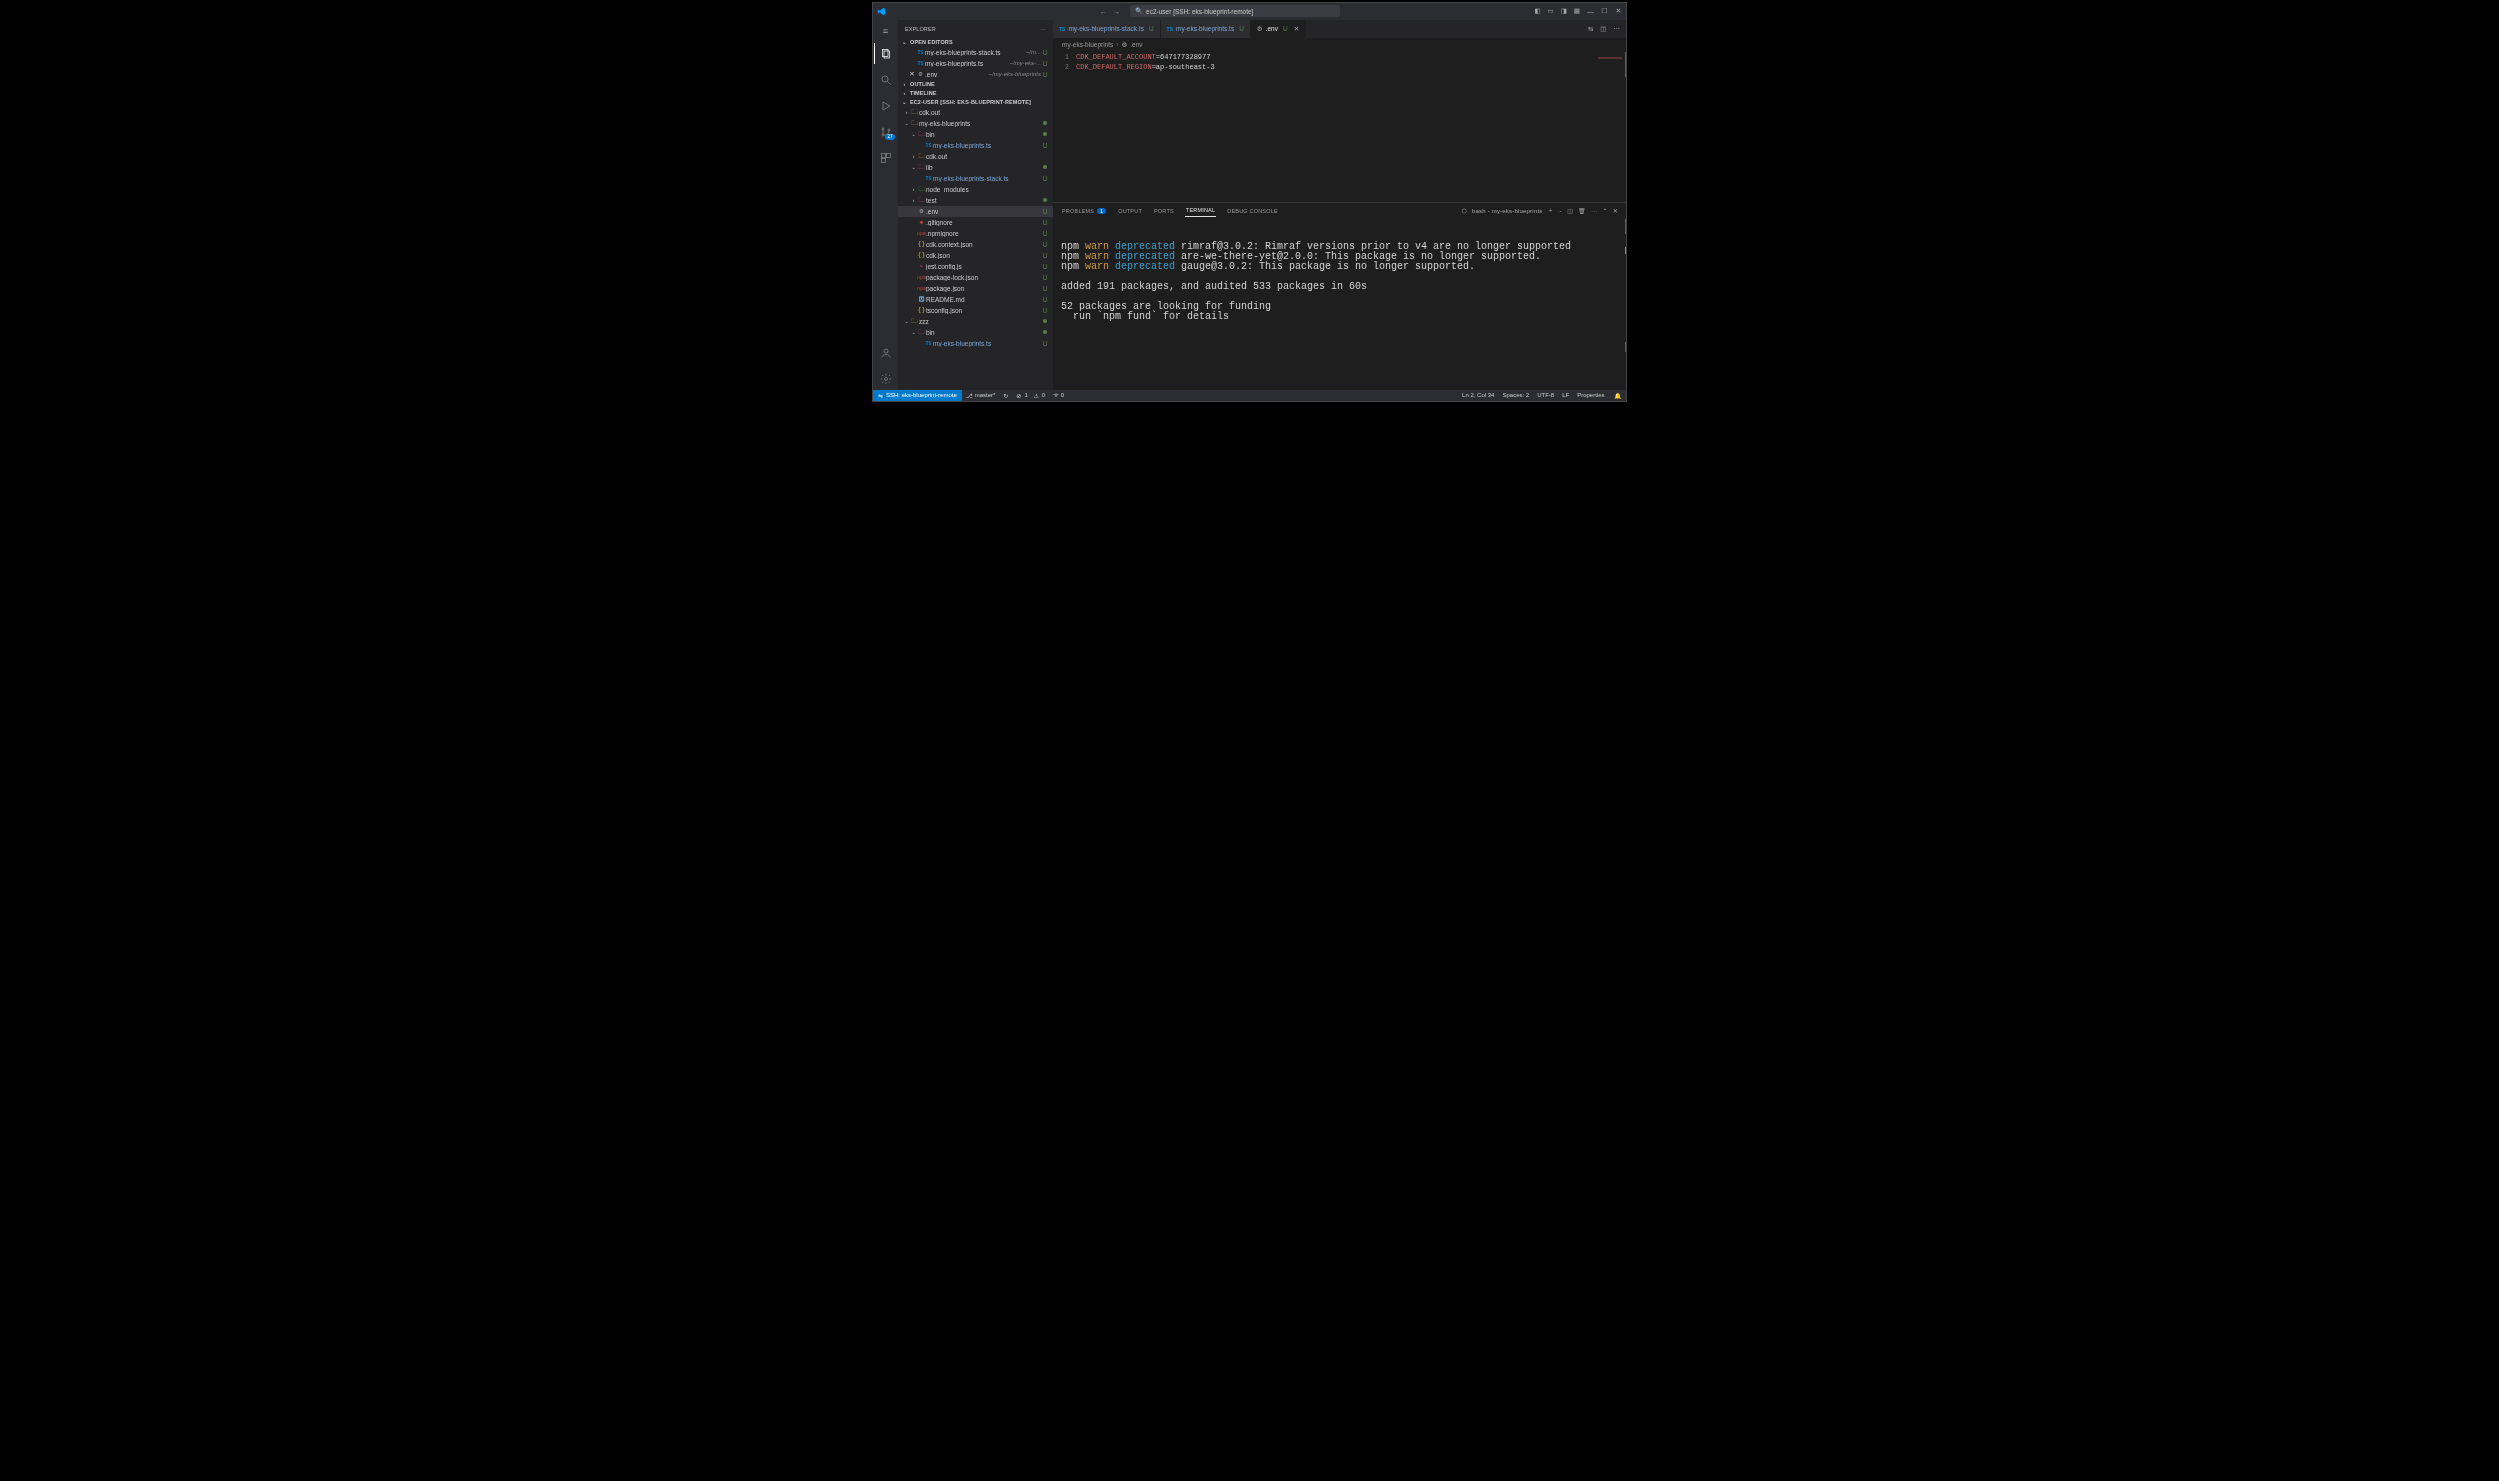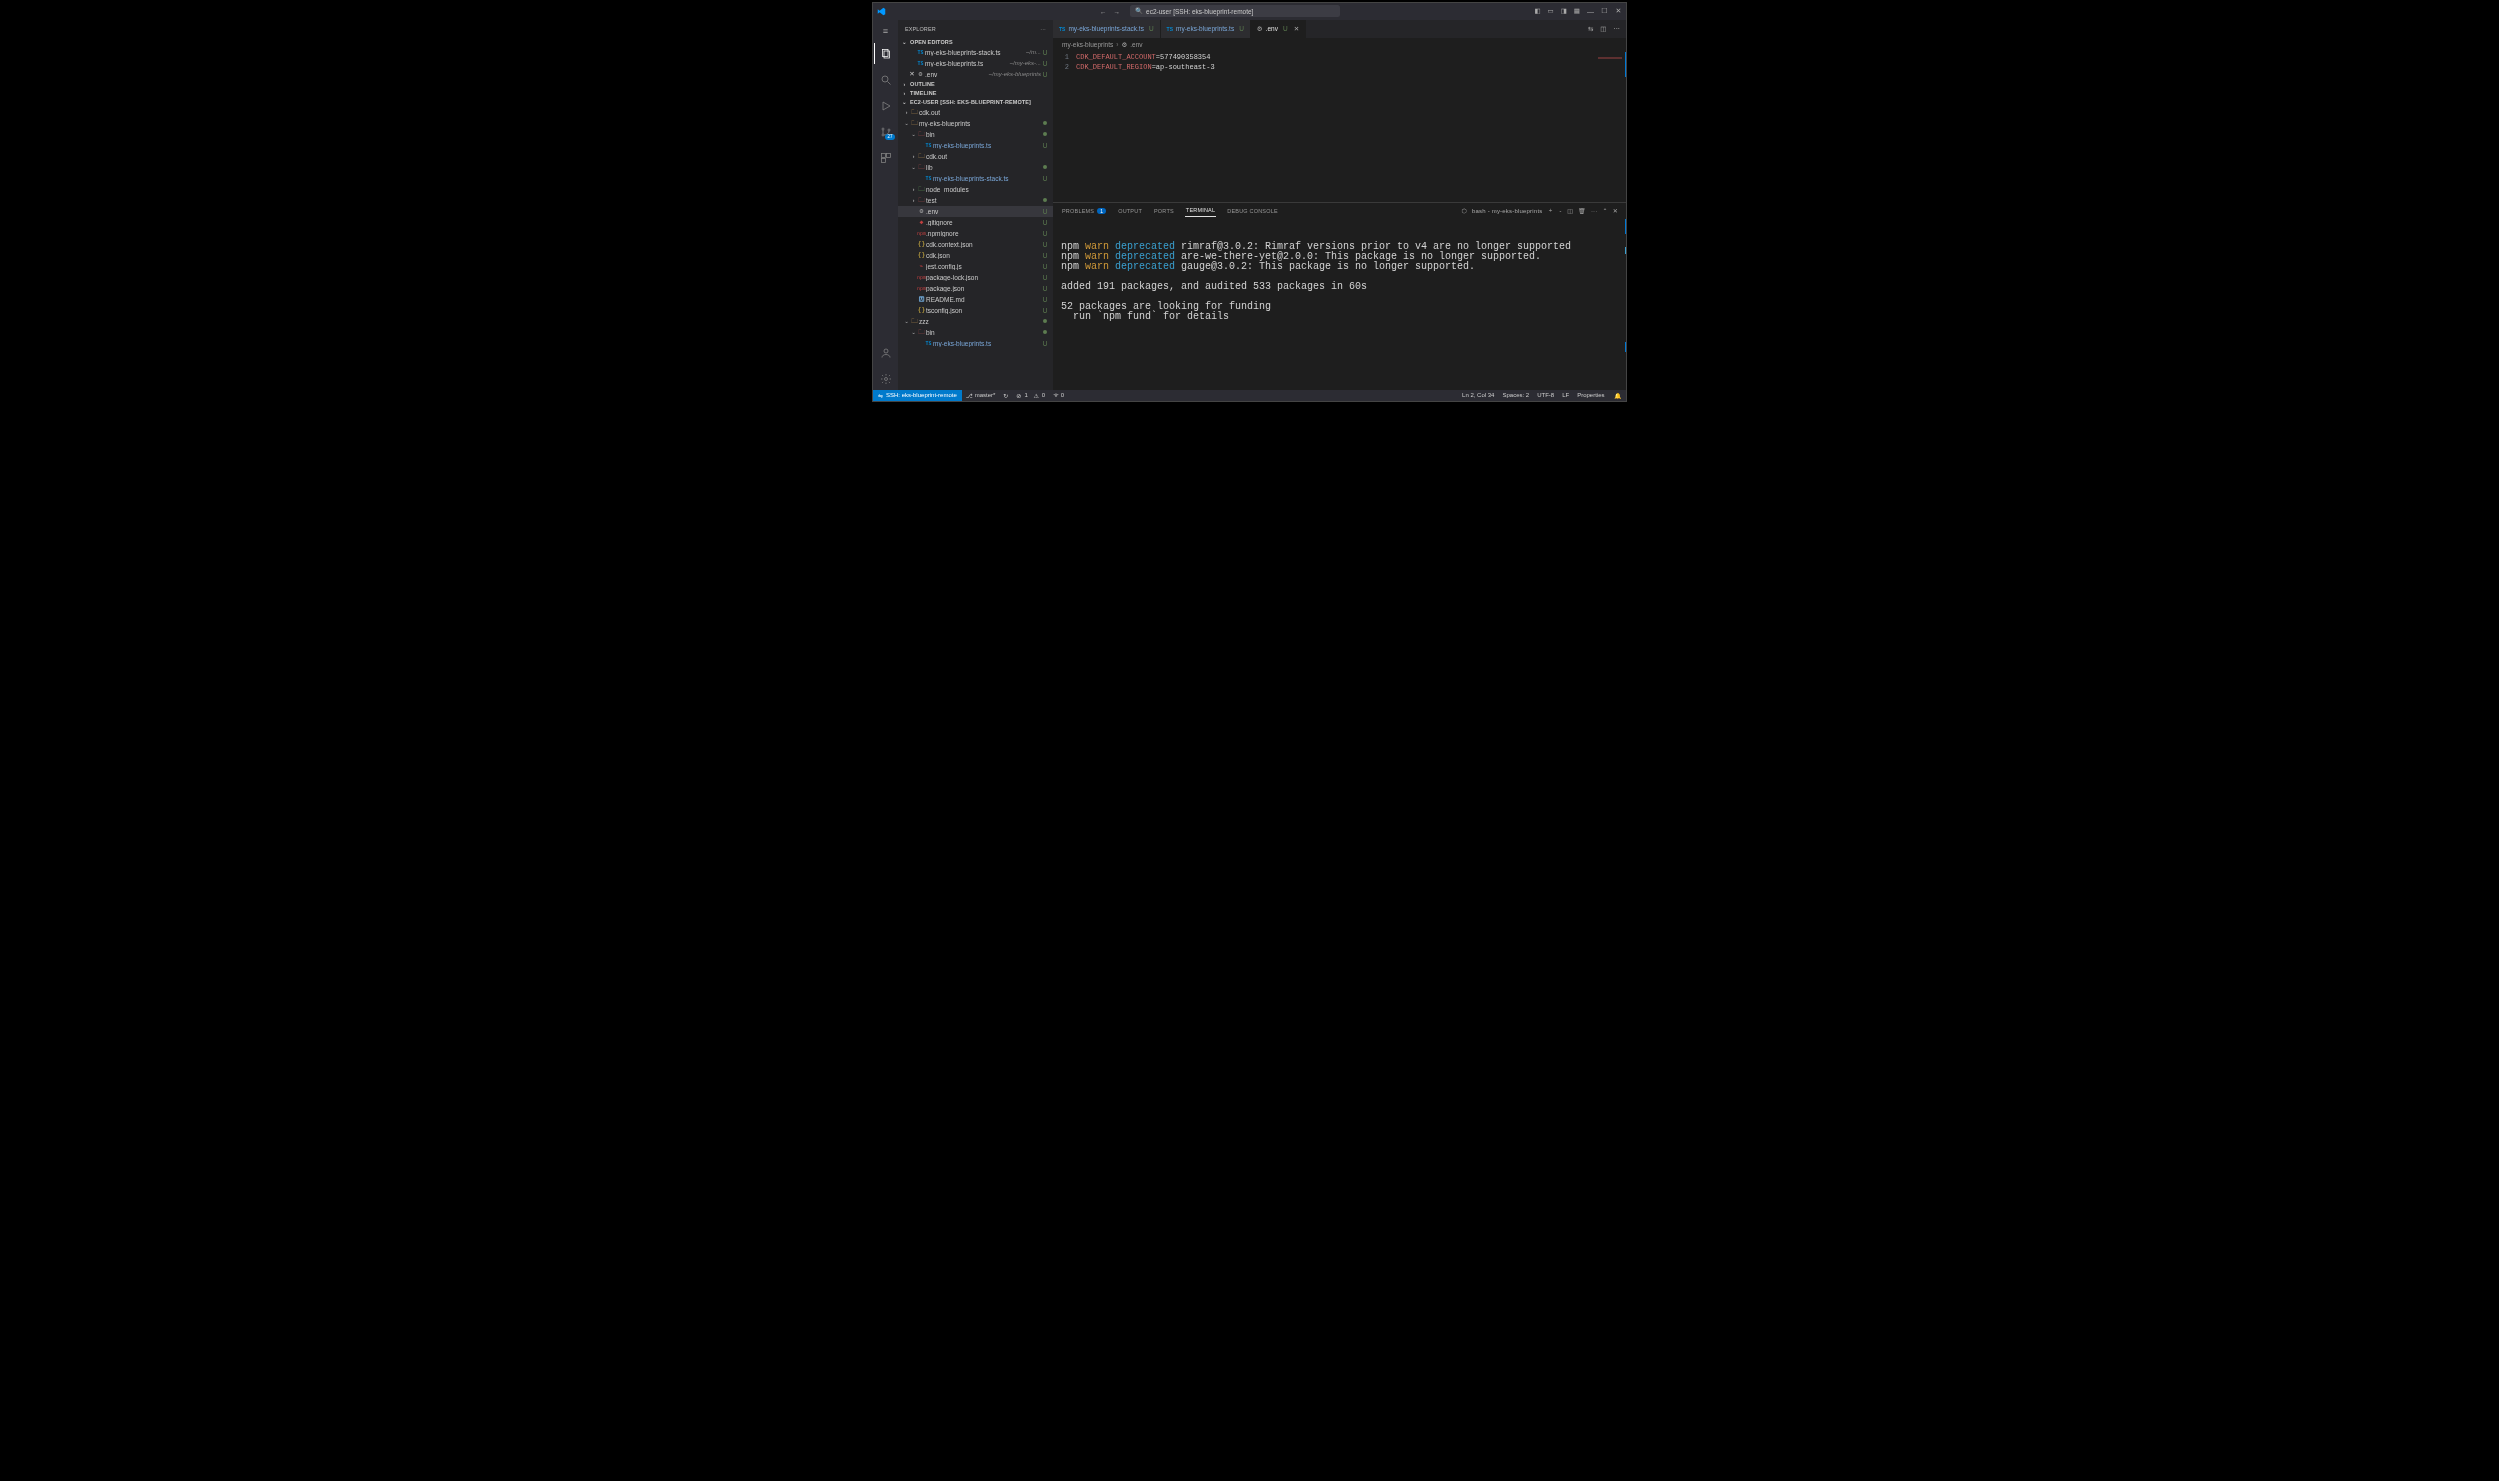--- a/index.html
+++ b/index.html
@@ -413,21 +413,21 @@
         <span class="sep">›</span>
         <span class="gear-icon">⚙</span>
         <span>.env</span>
       </div>
       <div class="code">
         <div class="rightbar"></div>
         <div class="caret-line"></div>
         <div id="code-lines">
             <div class="line">
               <span class="gutter">1</span>
-              <span class="content"><span class="key">CDK_DEFAULT_ACCOUNT</span><span class="eq">=</span><span class="val">577490358354</span></span>
+              <span class="content"><span class="key">CDK_DEFAULT_ACCOUNT</span><span class="eq">=</span><span class="val">647177328977</span></span>
             </div>
             <div class="line">
               <span class="gutter">2</span>
               <span class="content"><span class="key">CDK_DEFAULT_REGION</span><span class="eq">=</span><span class="val">ap-southeast-3</span></span>
             </div>
           </div>
         <div class="minimap">
             <div class="blob"></div>
           </div>
       </div>

